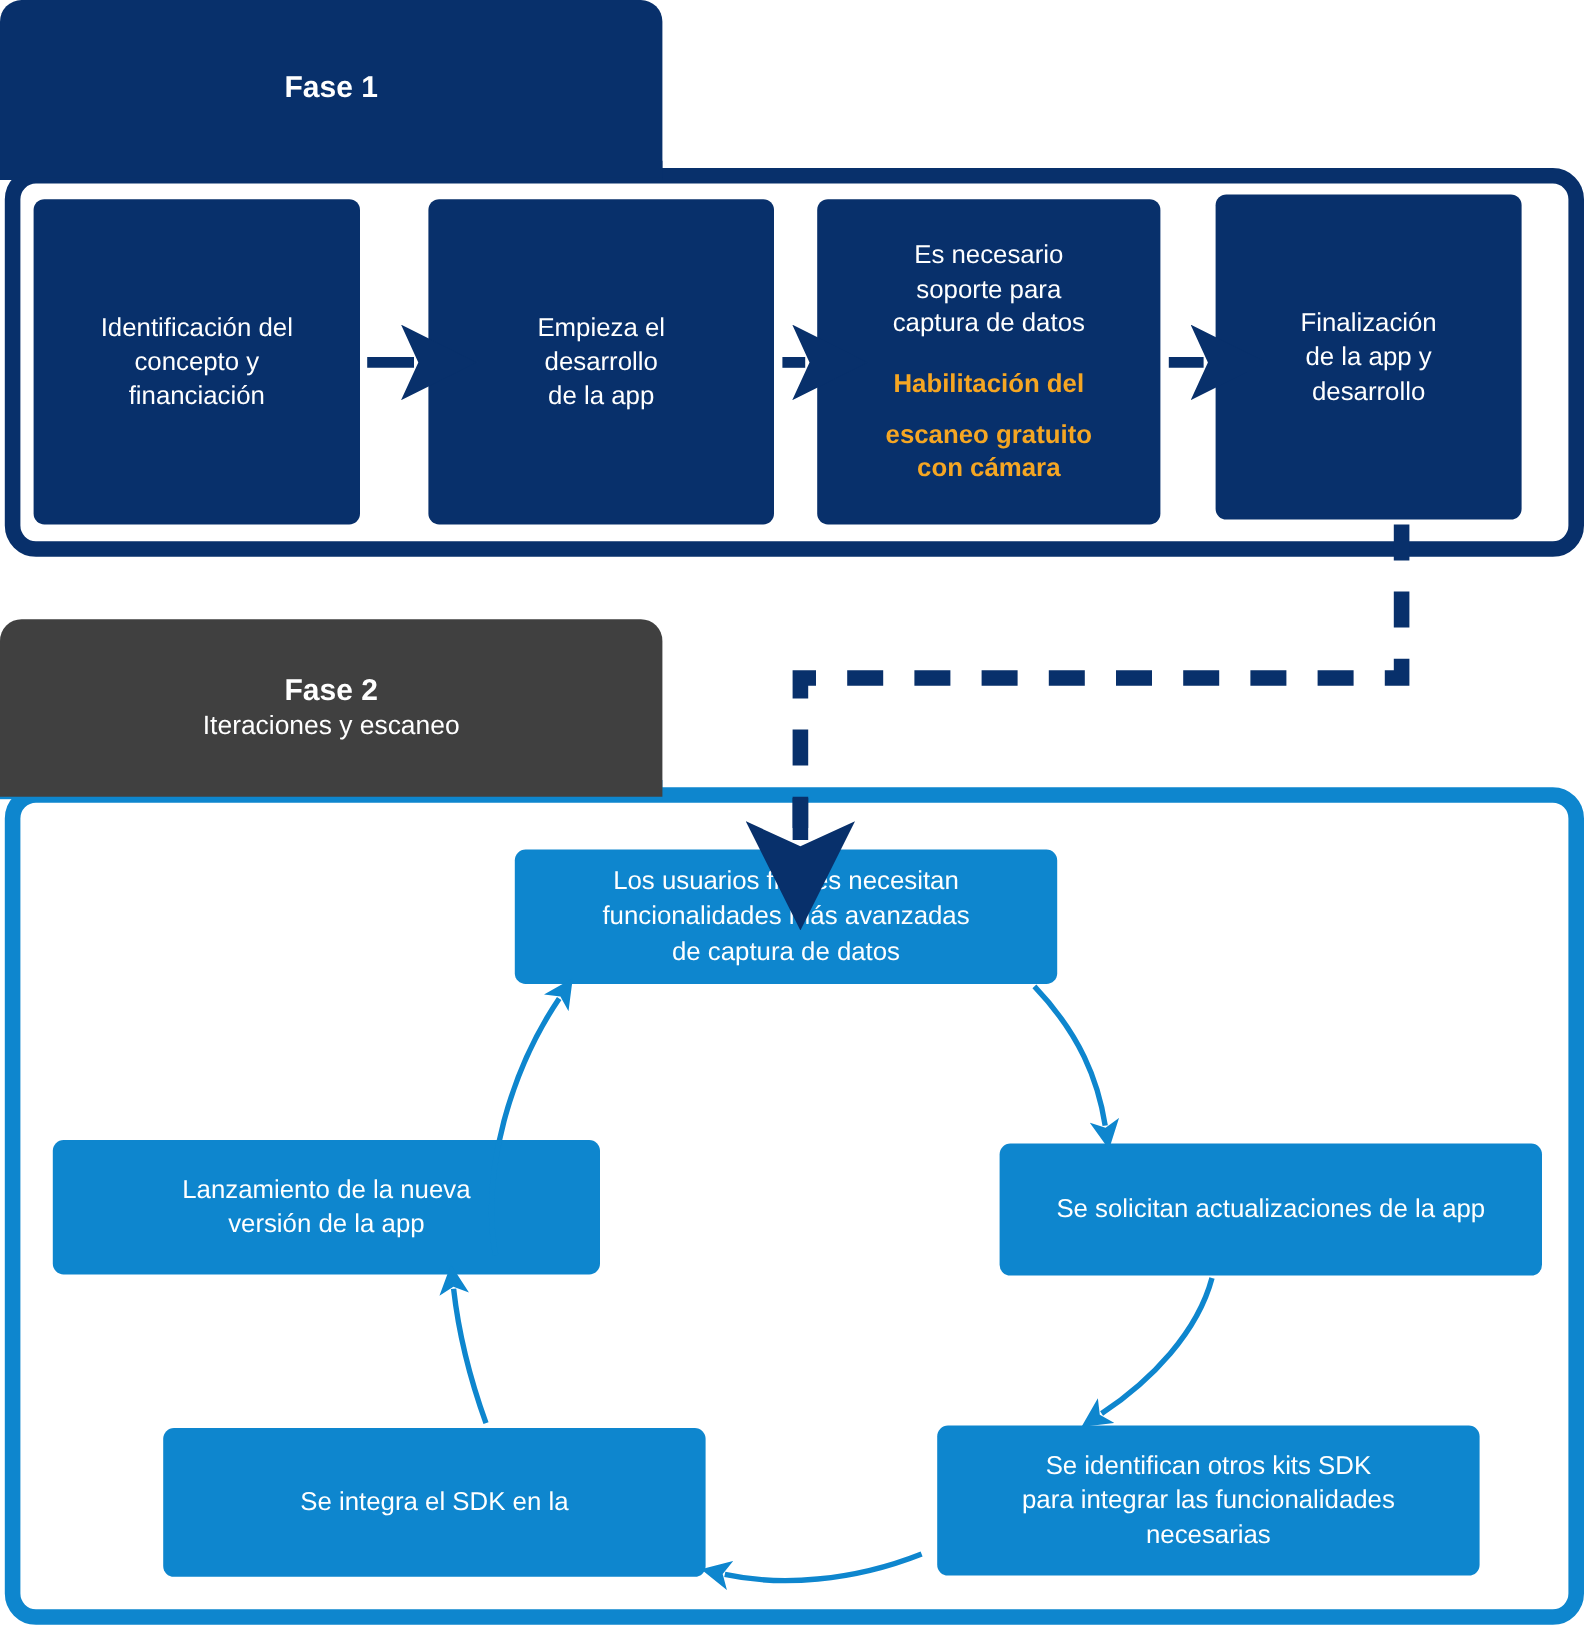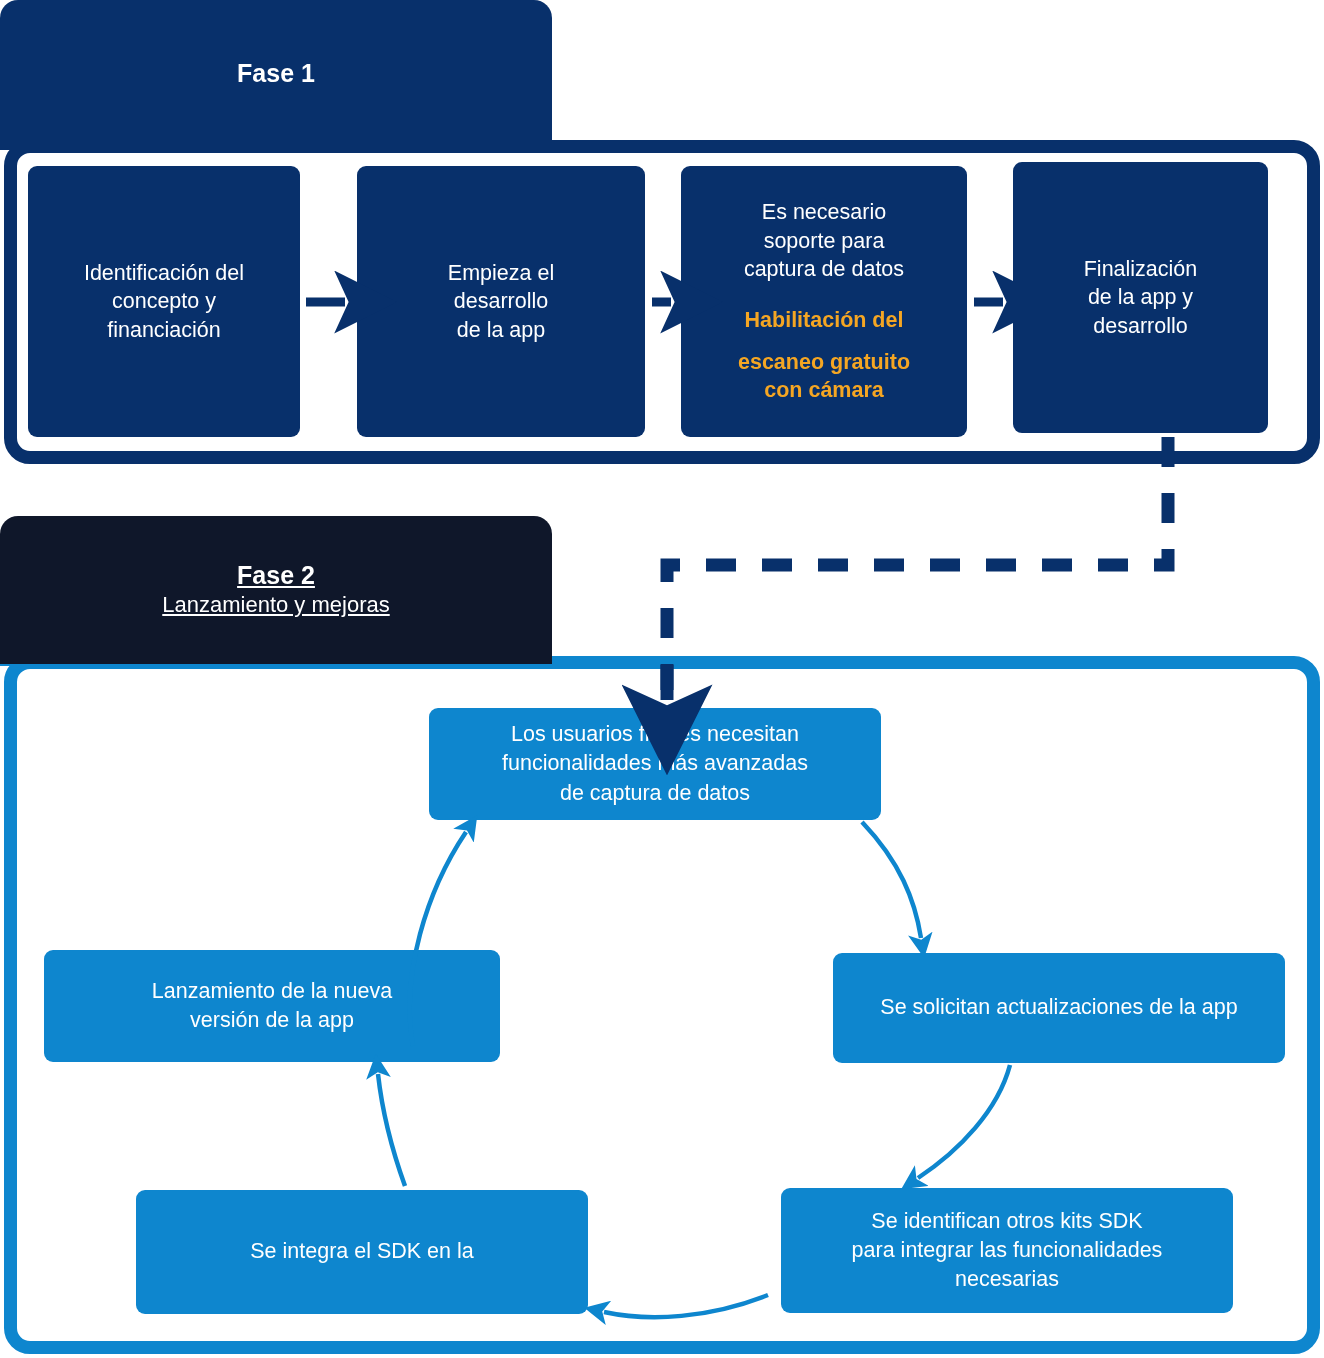--- a/index.html
+++ b/index.html
@@ -17,23 +17,22 @@
   .phase-tab .tab-title{font-size:25px;font-weight:bold;line-height:1.25;}
   .phase-tab .tab-sub{font-size:22px;font-weight:normal;line-height:1.3;}
 
   #phase1-tab{
     left:0px;top:0px;width:552px;height:148px;
     background:#08306B;
     border-radius:18px 18px 0 0;
   }
   #phase2-tab{
     left:0px;top:516px;width:552px;height:148px;
-    background:#0f172a;
+    background:#404040;
     border-radius:18px 18px 0 0;
-    text-decoration:underline;
   }
 
   
   .phase-body{
     position:absolute;
     box-sizing:border-box;
     border-style:solid;
     background:transparent;
   }
   #phase1-body{
@@ -133,21 +132,21 @@
     <div>Finalización</div>
     <div>de la app y</div>
     <div>desarrollo</div>
   </div>
 
   <div id="phase2-body" class="phase-body"></div>
   <div id="p2-merge" class="tab-merge"></div>
 
   <div id="phase2-tab" class="phase-tab">
     <div class="tab-title">Fase 2</div>
-    <div class="tab-sub">Lanzamiento y mejoras</div>
+    <div class="tab-sub">Iteraciones y escaneo</div>
   </div>
 
   <div id="cycle-right" class="cycle-box">
     <div>
       <div>Se solicitan actualizaciones de la app</div>
     </div>
   </div>
 
   <div id="cycle-top" class="cycle-box">
     <div>

